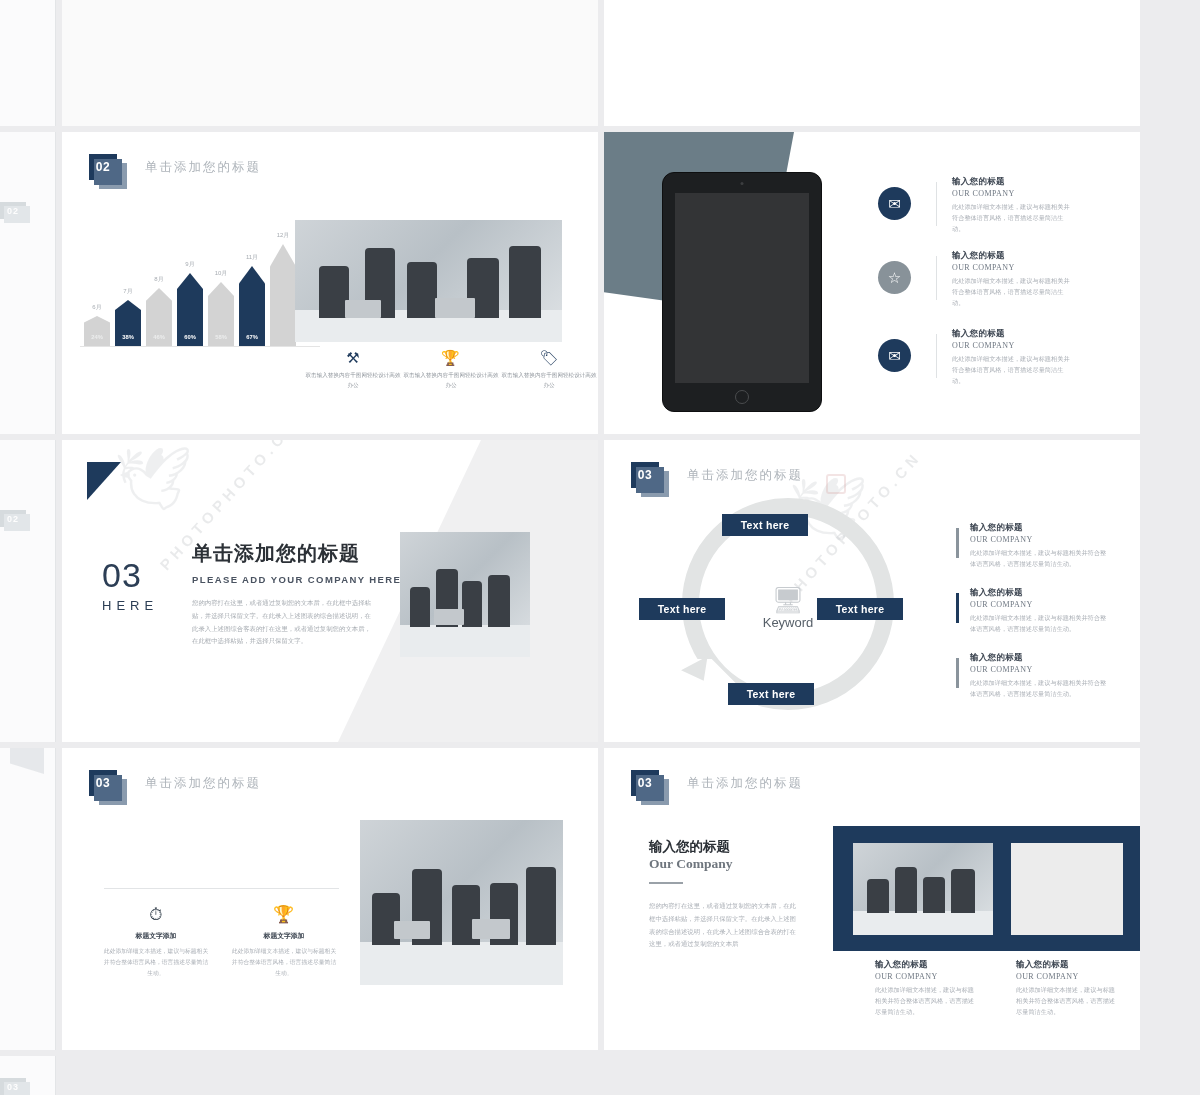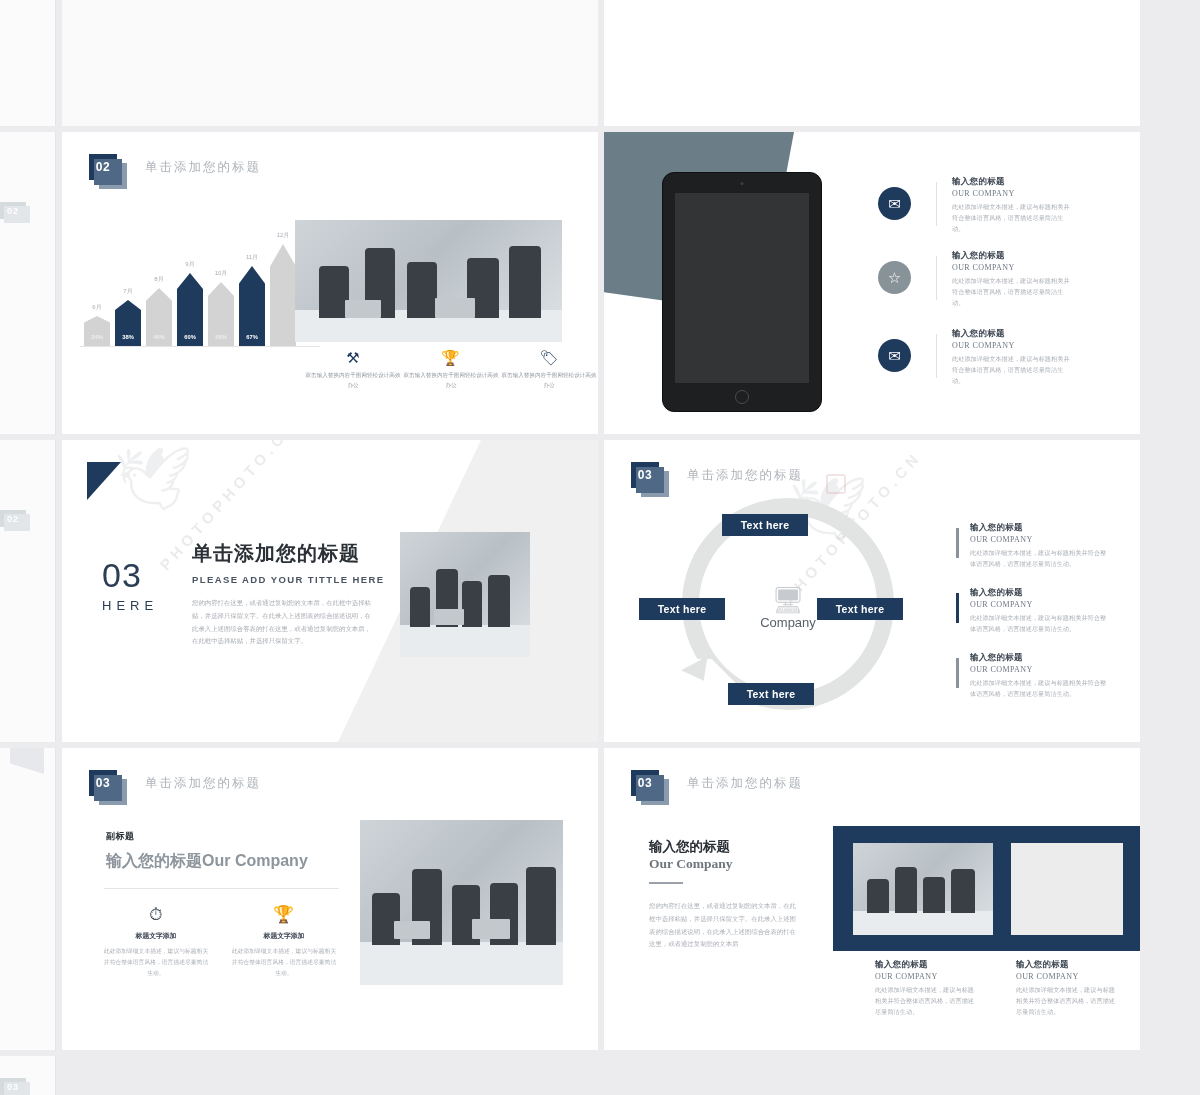--- a/index.html
+++ b/index.html
@@ -355,21 +355,21 @@
         <div class="wm-txt">PHOTOPHOTO.CN</div>
       </div>
 
       <div class="part-num">
         <div class="n">03</div>
         <div class="p">HERE</div>
       </div>
 
       <div class="big-title">
         <div class="cn">单击添加您的标题</div>
-        <div class="en">PLEASE ADD YOUR TITTLE HERE</div>
+        <div class="en">PLEASE ADD YOUR COMPANY HERE</div>
         <div class="bd">您的内容打在这里，或者通过复制您的文本后，在此框中选择粘贴，并选择只保留文字。在此录入上述图表的综合描述说明，在此录入上述图综合客表的打在这里，或者通过复制您的文本后，在此框中选择粘贴，并选择只保留文字。</div>
       </div>
 
       <div class="photo" style="left:338px;top:92px;width:130px;height:125px;">
         <div class="desk"></div>
         <div class="pp" style="left:10px;bottom:30px;width:20px;height:40px;"></div>
         <div class="pp" style="left:36px;bottom:30px;width:22px;height:58px;"></div>
         <div class="pp" style="left:62px;bottom:30px;width:20px;height:46px;"></div>
         <div class="pp" style="left:88px;bottom:30px;width:22px;height:52px;"></div>
         <div class="lap" style="left:34px;bottom:26%;width:30px;height:16px;"></div>
@@ -388,21 +388,21 @@
       <div class="wm" style="left:150px;top:78px;">
         <div class="wm-txt">PHOTOPHOTO.CN</div>
       </div>
       <div class="wm wm-seal" style="left:222px;top:34px;"></div>
 
       <div class="cycle">
         <div class="cycle-ring"></div>
         <div class="cycle-arrow"></div>
         <div class="kw-center">
           <div class="dev">🖥</div>
-          <div class="lbl">Company</div>
+          <div class="lbl">Keyword</div>
         </div>
       </div>
 
       <div class="kw-box" style="left:118px;top:74px;width:86px;height:22px;">Text here</div>
       <div class="kw-box" style="left:35px;top:158px;width:86px;height:22px;">Text here</div>
       <div class="kw-box" style="left:213px;top:158px;width:86px;height:22px;">Text here</div>
       <div class="kw-box" style="left:124px;top:243px;width:86px;height:22px;">Text here</div>
 
       <div class="bar-accent" style="left:352px;top:88px;height:30px;background:#8a949c;"></div>
       <div style="position:absolute;left:366px;top:82px;width:138px;">
@@ -425,26 +425,20 @@
         <div class="it-body">此处添加详细文本描述，建议与标题相关并符合整体语言风格，语言描述尽量简洁生动。</div>
       </div>
     </div>
 
     <div class="slide">
       <div class="hdr">
         <div class="hdr-badge">03</div>
         <div class="hdr-title">单击添加您的标题</div>
       </div>
 
-      <div style="position:absolute;left:44px;top:82px;">
-        <div class="sub-small">副标题</div>
-        <div class="sub-big" style="margin-top:8px;">
-          <span>输入您的标题</span><span>Our Company</span>
-        </div>
-      </div>
       <div class="hr-line" style="left:42px;top:140px;width:235px;"></div>
 
       <div class="feat" style="left:40px;top:158px;">
         <div class="gl">⏱</div>
         <div class="ft">标题文字添加</div>
         <div class="fb">此处添加详细文本描述，建议与标题相关并符合整体语言风格，语言描述尽量简洁生动。</div>
       </div>
       <div class="feat" style="left:168px;top:158px;">
         <div class="gl">🏆</div>
         <div class="ft">标题文字添加</div>

